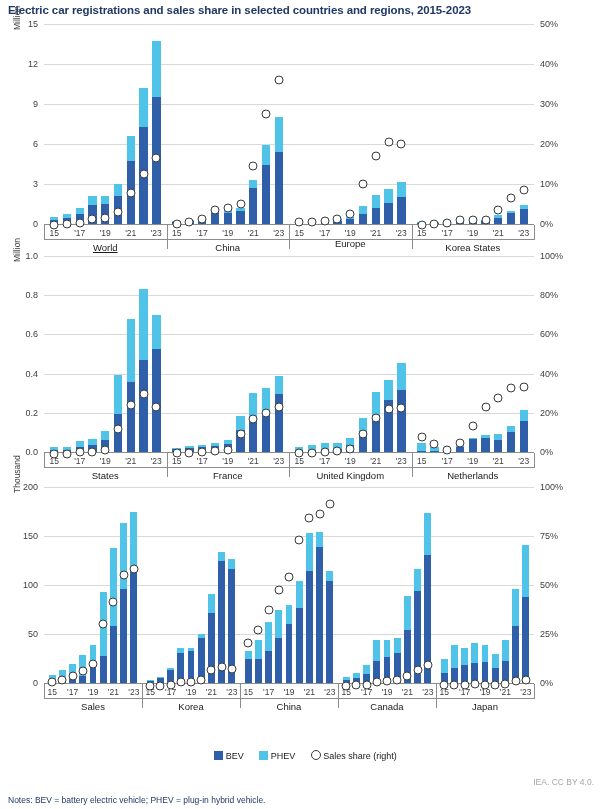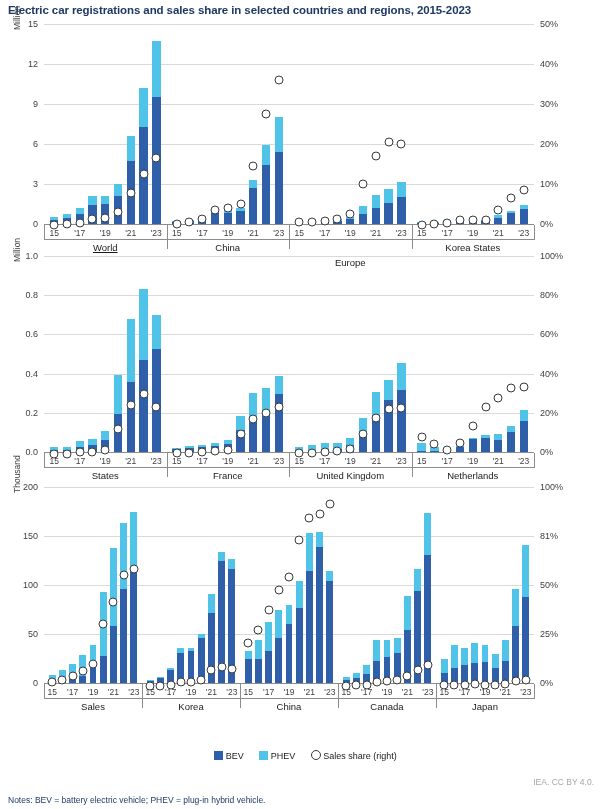--- a/index.html
+++ b/index.html
@@ -225,21 +225,21 @@
       <div class="xtick" style="left: 299.208px; top: 204px;">15</div>
       <div class="xtick" style="left: 311.969px; top: 204px;"></div>
       <div class="xtick" style="left: 324.729px; top: 204px;">'17</div>
       <div class="xtick" style="left: 337.49px; top: 204px;"></div>
       <div class="xtick" style="left: 350.25px; top: 204px;">'19</div>
       <div class="xtick" style="left: 363.01px; top: 204px;"></div>
       <div class="xtick" style="left: 375.771px; top: 204px;">'21</div>
       <div class="xtick" style="left: 388.531px; top: 204px;"></div>
       <div class="xtick" style="left: 401.292px; top: 204px;">'23</div>
       <div class="grp-sep" style="left: 289px; top: 201px; height: 24px;"></div>
-      <div class="grp-label" style="left: 350.25px; top: 233px; text-align: center;">Europe</div>
+      <div class="grp-label" style="left: 350.25px; top: 214px; text-align: center;">Europe</div>
       <div class="xtick" style="left: 421.708px; top: 204px;">15</div>
       <div class="xtick" style="left: 434.469px; top: 204px;"></div>
       <div class="xtick" style="left: 447.229px; top: 204px;">'17</div>
       <div class="xtick" style="left: 459.99px; top: 204px;"></div>
       <div class="xtick" style="left: 472.75px; top: 204px;">'19</div>
       <div class="xtick" style="left: 485.51px; top: 204px;"></div>
       <div class="xtick" style="left: 498.271px; top: 204px;">'21</div>
       <div class="xtick" style="left: 511.031px; top: 204px;"></div>
       <div class="xtick" style="left: 523.792px; top: 204px;">'23</div>
       <div class="grp-sep" style="left: 411.5px; top: 201px; height: 24px;"></div>
@@ -434,21 +434,21 @@
         <div class="ytick" style="top: 147px; right: 496px; width: 40px;">50</div>
         <div class="gridline" style="top: 98px;"></div>
         <div class="ytick" style="top: 98px; right: 496px; width: 40px;">100</div>
         <div class="gridline" style="top: 49px;"></div>
         <div class="ytick" style="top: 49px; right: 496px; width: 40px;">150</div>
         <div class="gridline" style="top: 0px;"></div>
         <div class="ytick" style="top: 0px; right: 496px; width: 40px;">200</div>
         <div class="ytick-r" style="top: 196px; left: 496px;">0%</div>
         <div class="ytick-r" style="top: 147px; left: 496px;">25%</div>
         <div class="ytick-r" style="top: 98px; left: 496px;">50%</div>
-        <div class="ytick-r" style="top: 49px; left: 496px;">81%</div>
+        <div class="ytick-r" style="top: 49px; left: 496px;">75%</div>
         <div class="ytick-r" style="top: 0px; left: 496px;">100%</div>
         <div class="bar seg-bev" style="left: 4.79792px; width: 6.7375px; height: 2.94px;"></div>
         <div class="bar seg-phev" style="left: 4.79792px; width: 6.7375px; height: 4.9px; bottom: 2.94px;"></div>
         <div class="dot" style="left: 8.16667px; bottom: 1.4px;"></div>
         <div class="bar seg-bev" style="left: 15.0062px; width: 6.7375px; height: 2.94px;"></div>
         <div class="bar seg-phev" style="left: 15.0062px; width: 6.7375px; height: 9.8px; bottom: 2.94px;"></div>
         <div class="dot" style="left: 18.375px; bottom: 3.36px;"></div>
         <div class="bar seg-bev" style="left: 25.2146px; width: 6.7375px; height: 4.41px;"></div>
         <div class="bar seg-phev" style="left: 25.2146px; width: 6.7375px; height: 14.7px; bottom: 4.41px;"></div>
         <div class="dot" style="left: 28.5833px; bottom: 7.28px;"></div>

